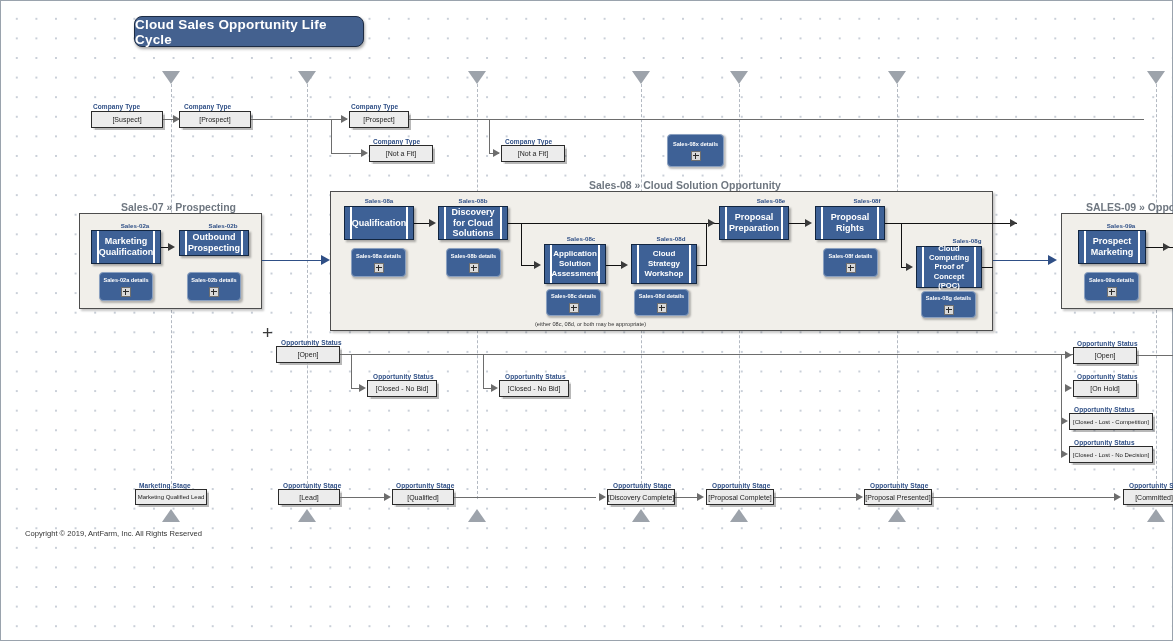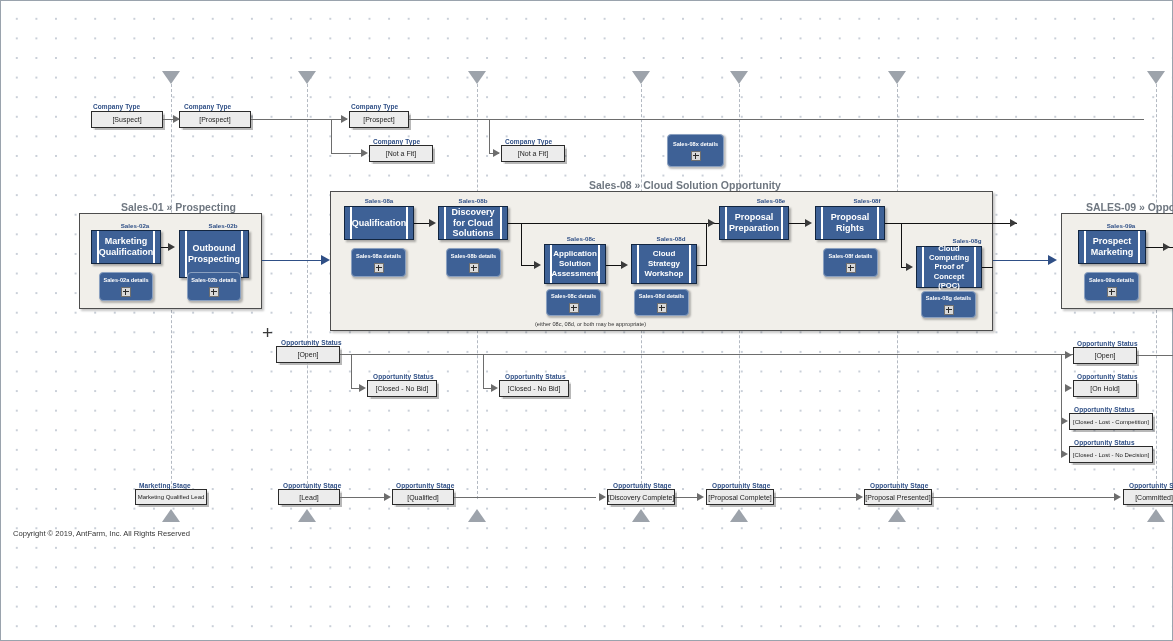--- a/index.html
+++ b/index.html
@@ -158,33 +158,34 @@
   .grp-title{
     position:absolute;
     font-size:10.5px;font-weight:bold;color:#6f7780;
     white-space:nowrap;
   }
   .note{
     position:absolute;
     font-size:5.6px;color:#333;white-space:nowrap;
   }
   .copyright{
-    position:absolute;left:12px;top:528px;
+    position:absolute;left:24px;top:528px;
     font-size:7.6px;color:#333;white-space:nowrap;
   }
   .plus-mark{
     position:absolute;
     color:#3a3a3a;font-size:19px;line-height:1;font-weight:300;
   }
 </style>
 </head>
 <body>
 
 <div id="canvas">
 
+  <div class="title-pill">Cloud Sales Opportunity Life Cycle</div>
 
   <div class="divider" style="left:170px;"></div>
   <div class="divider" style="left:306px;"></div>
   <div class="divider" style="left:476px;"></div>
   <div class="divider" style="left:640px;"></div>
   <div class="divider" style="left:738px;"></div>
   <div class="divider" style="left:896px;"></div>
   <div class="divider" style="left:1155px;"></div>
 
   <div class="tri-down" style="left:161px;top:70px;"></div>
@@ -231,34 +232,34 @@
 
   <div class="v-line" style="left:330px;top:118px;height:34px;"></div>
   <div class="h-line" style="left:330px;top:152px;width:34px;"></div>
   <div class="arrow-r thin" style="left:360px;top:148px;"></div>
 
   <div class="detbox" style="left:666px;top:133px;width:57px;height:33px;">
     <span>Sales-08x details</span>
     <span class="plus-chip"></span>
   </div>
 
-  <div class="grp-title" style="left:120px;top:200px;">Sales-01 » Prospecting</div>
+  <div class="grp-title" style="left:120px;top:200px;">Sales-07 » Prospecting</div>
   <div class="group" style="left:78px;top:212px;width:183px;height:96px;"></div>
 
   <div class="plabel" style="left:104px;top:221px;width:60px;">Sales-02a</div>
   <div class="pbox" style="left:90px;top:229px;width:70px;height:34px;">
     <span>Marketing Qualification</span>
   </div>
   <div class="detbox" style="left:98px;top:271px;width:54px;height:29px;">
     <span>Sales-02a details</span>
     <span class="plus-chip"></span>
   </div>
 
   <div class="plabel" style="left:192px;top:221px;width:60px;">Sales-02b</div>
-  <div class="pbox" style="left:178px;top:229px;width:70px;height:48px;">
+  <div class="pbox" style="left:178px;top:229px;width:70px;height:26px;">
     <span>Outbound Prospecting</span>
   </div>
   <div class="detbox" style="left:186px;top:271px;width:54px;height:29px;">
     <span>Sales-02b details</span>
     <span class="plus-chip"></span>
   </div>
 
   <div class="h-line" style="left:160px;top:246px;width:12px;border-top-width:1.6px;border-top-color:#111;"></div>
   <div class="arrow-r" style="left:167px;top:242px;"></div>
 

